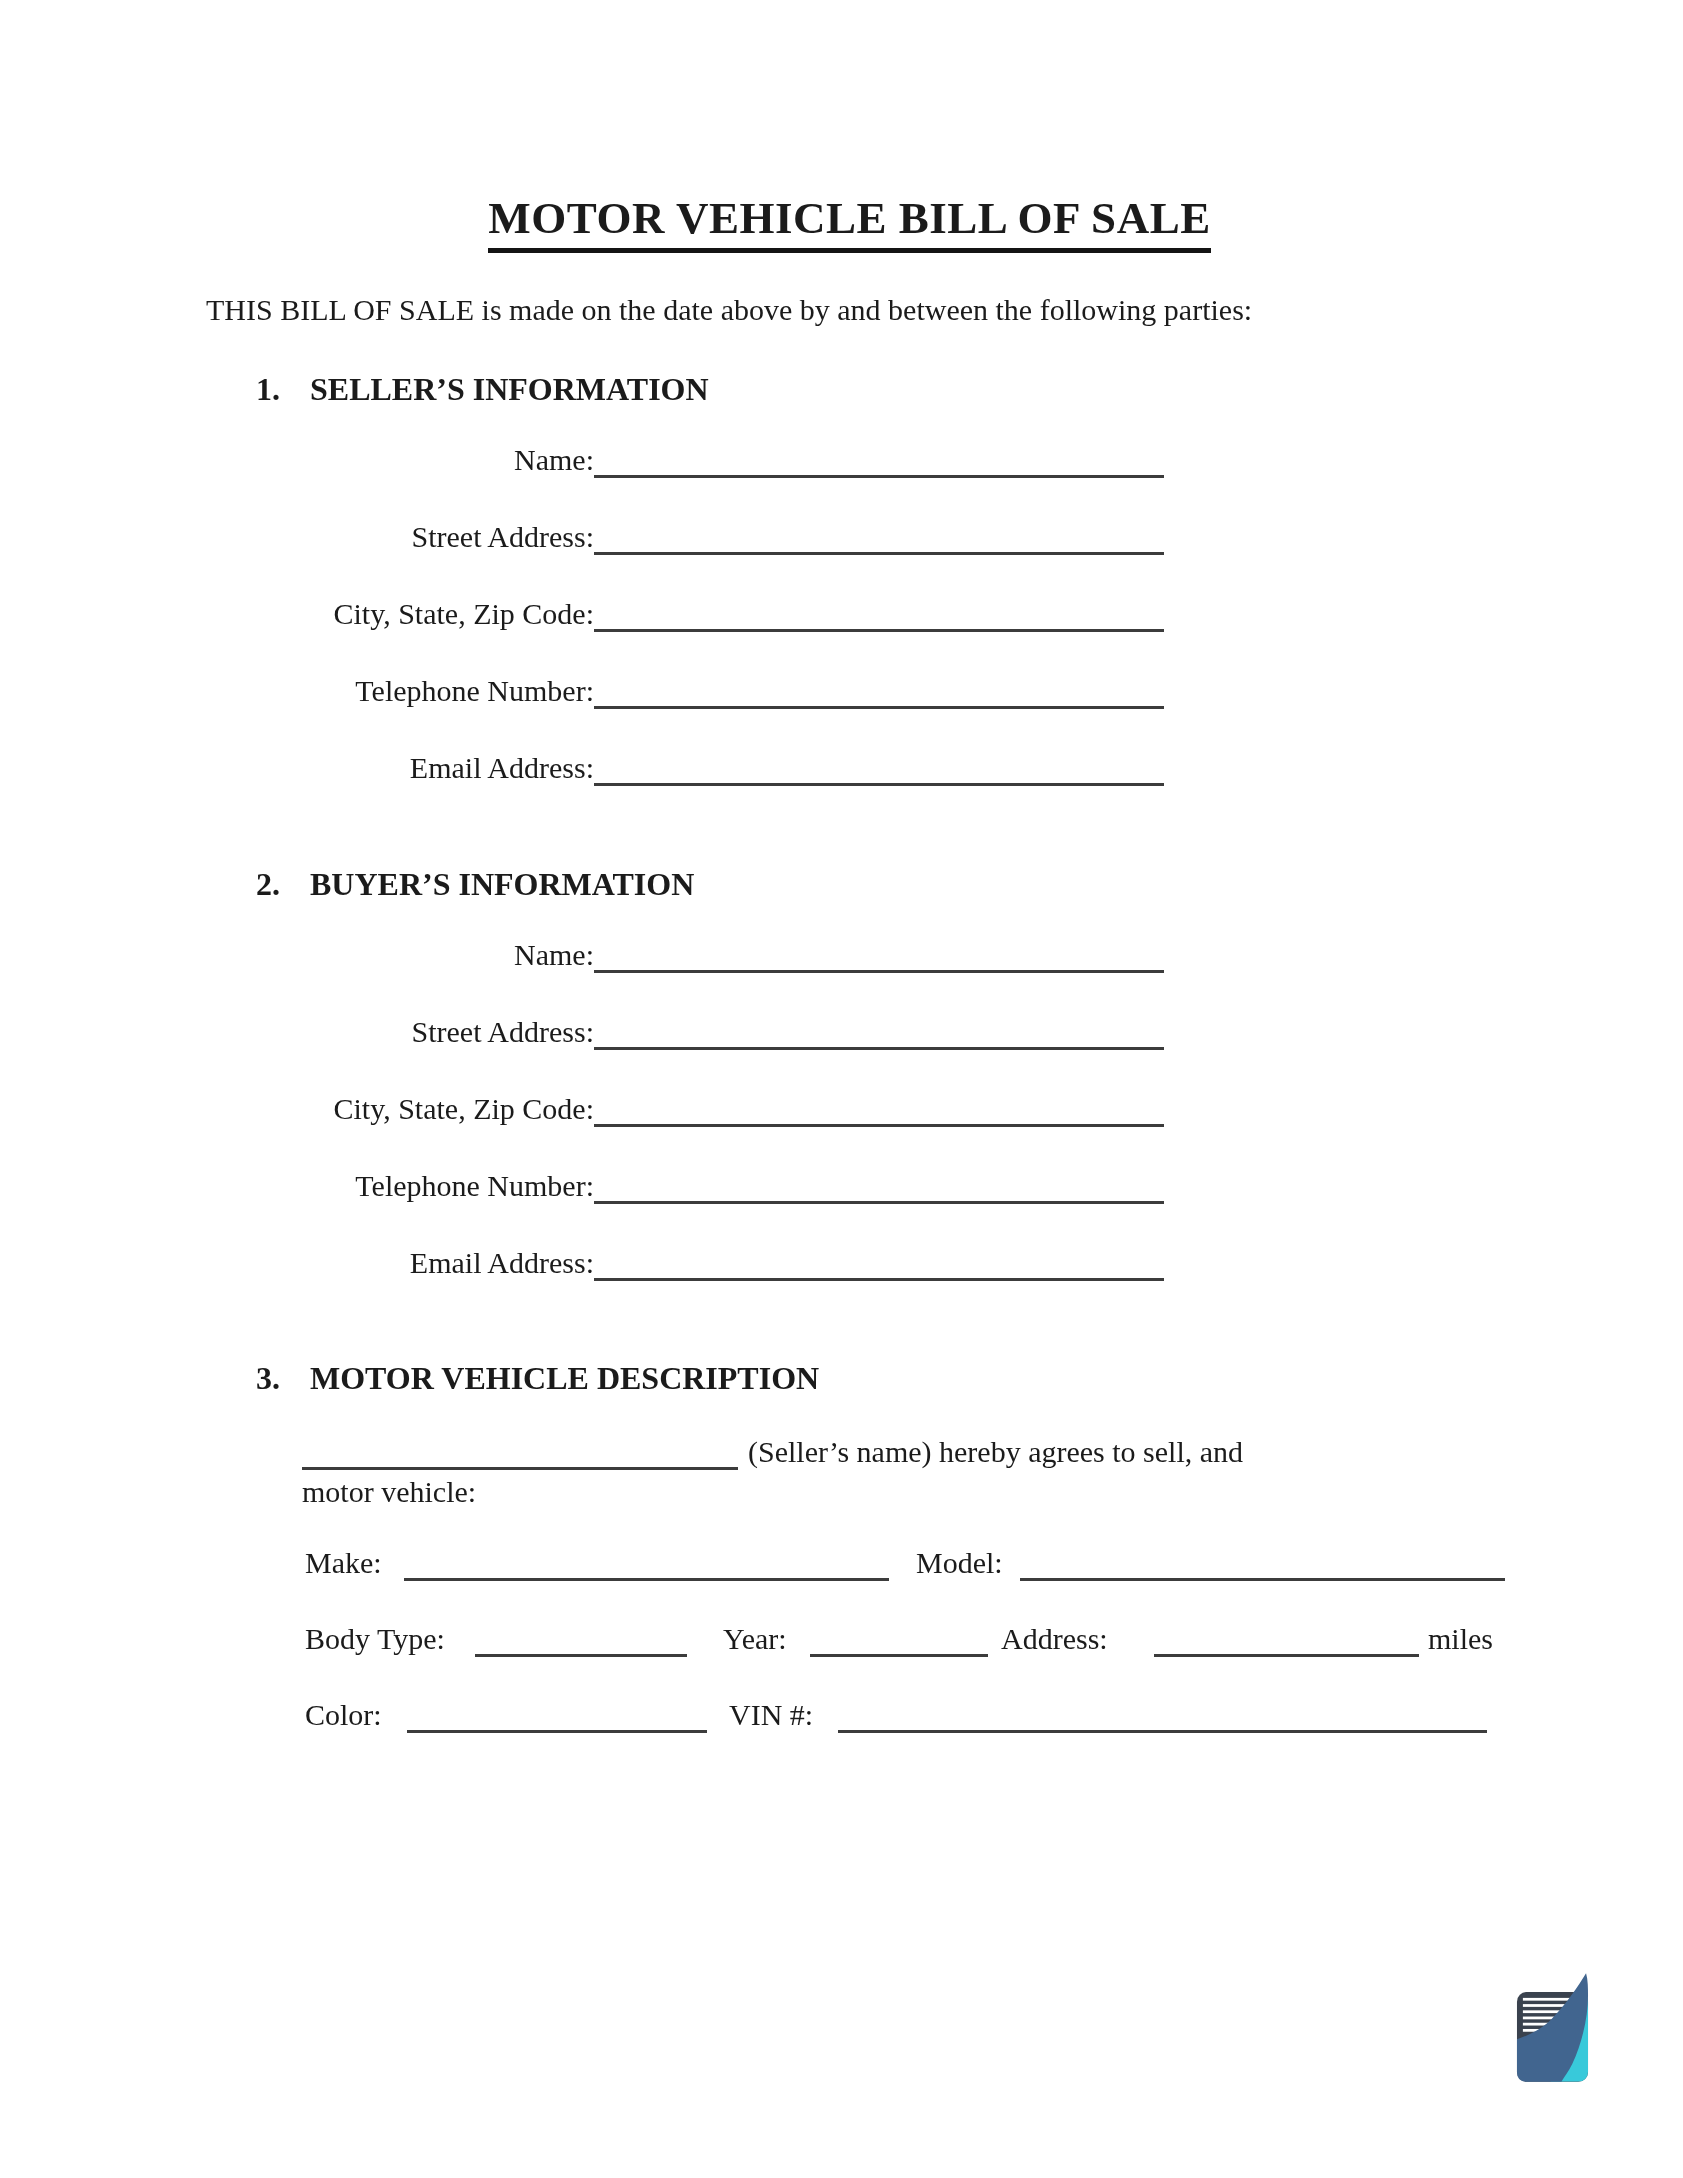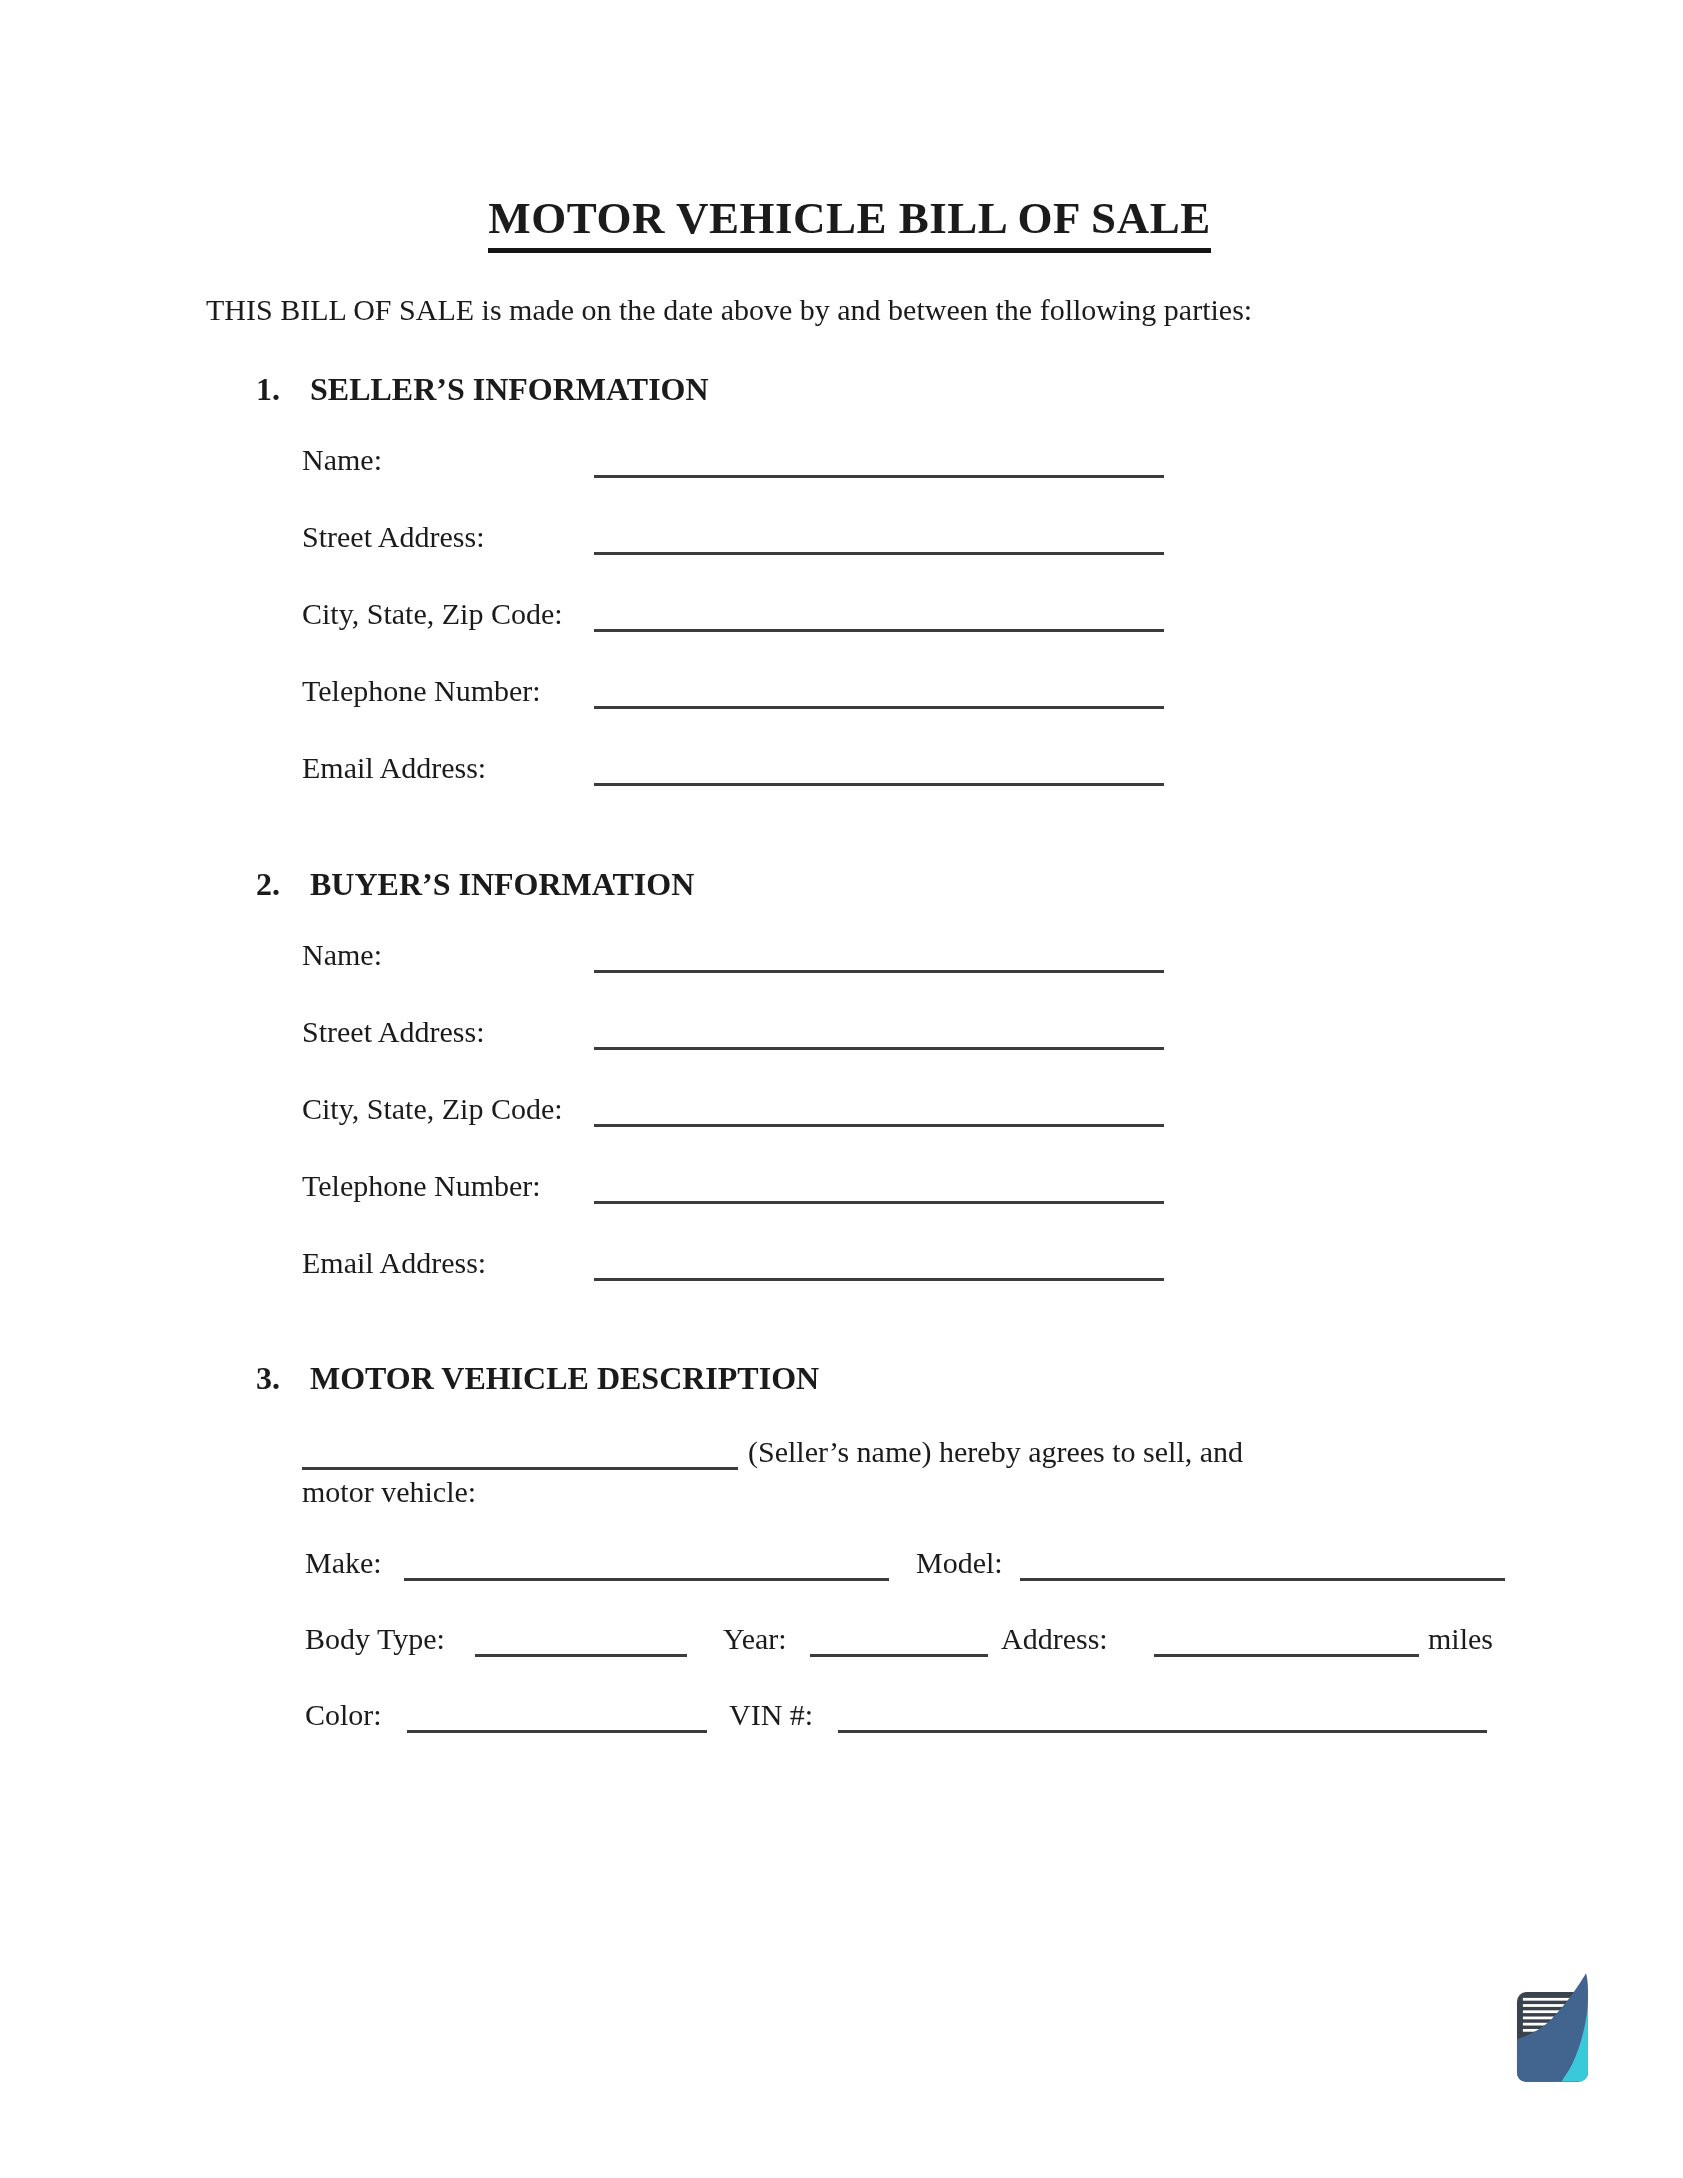--- a/index.html
+++ b/index.html
@@ -40,21 +40,21 @@
   .sec-heading{
     margin:45px 0 0 248px;
     font-weight:bold;
     line-height:35px;
     font-size:32px;
     white-space:nowrap;
   }
   .sec-num{display:inline-block;width:54px;}
   .field-row{margin:42px 0 0 294px;line-height:34px;white-space:nowrap;}
   .field-row.first{margin-top:36px;}
-  .flabel{display:inline-block;width:292px;}
+  .flabel{display:inline-block;width:292px;text-align:right;}
   .field-line{width:570px;}
   .sec-gap1{margin-top:81px;}
   .sec-gap2{margin-top:80px;}
   .desc-para{margin:36px 0 0 294px;line-height:40px;}
   .desc-line{white-space:nowrap;}
   .blank-line{width:436px;}
   .desc-text{margin-left:10px;}
   .veh-row{margin:41px 0 0 297px;line-height:34px;white-space:nowrap;}
   .veh-row.first{margin-top:34px;}
   .vlabel{display:inline-block;}

